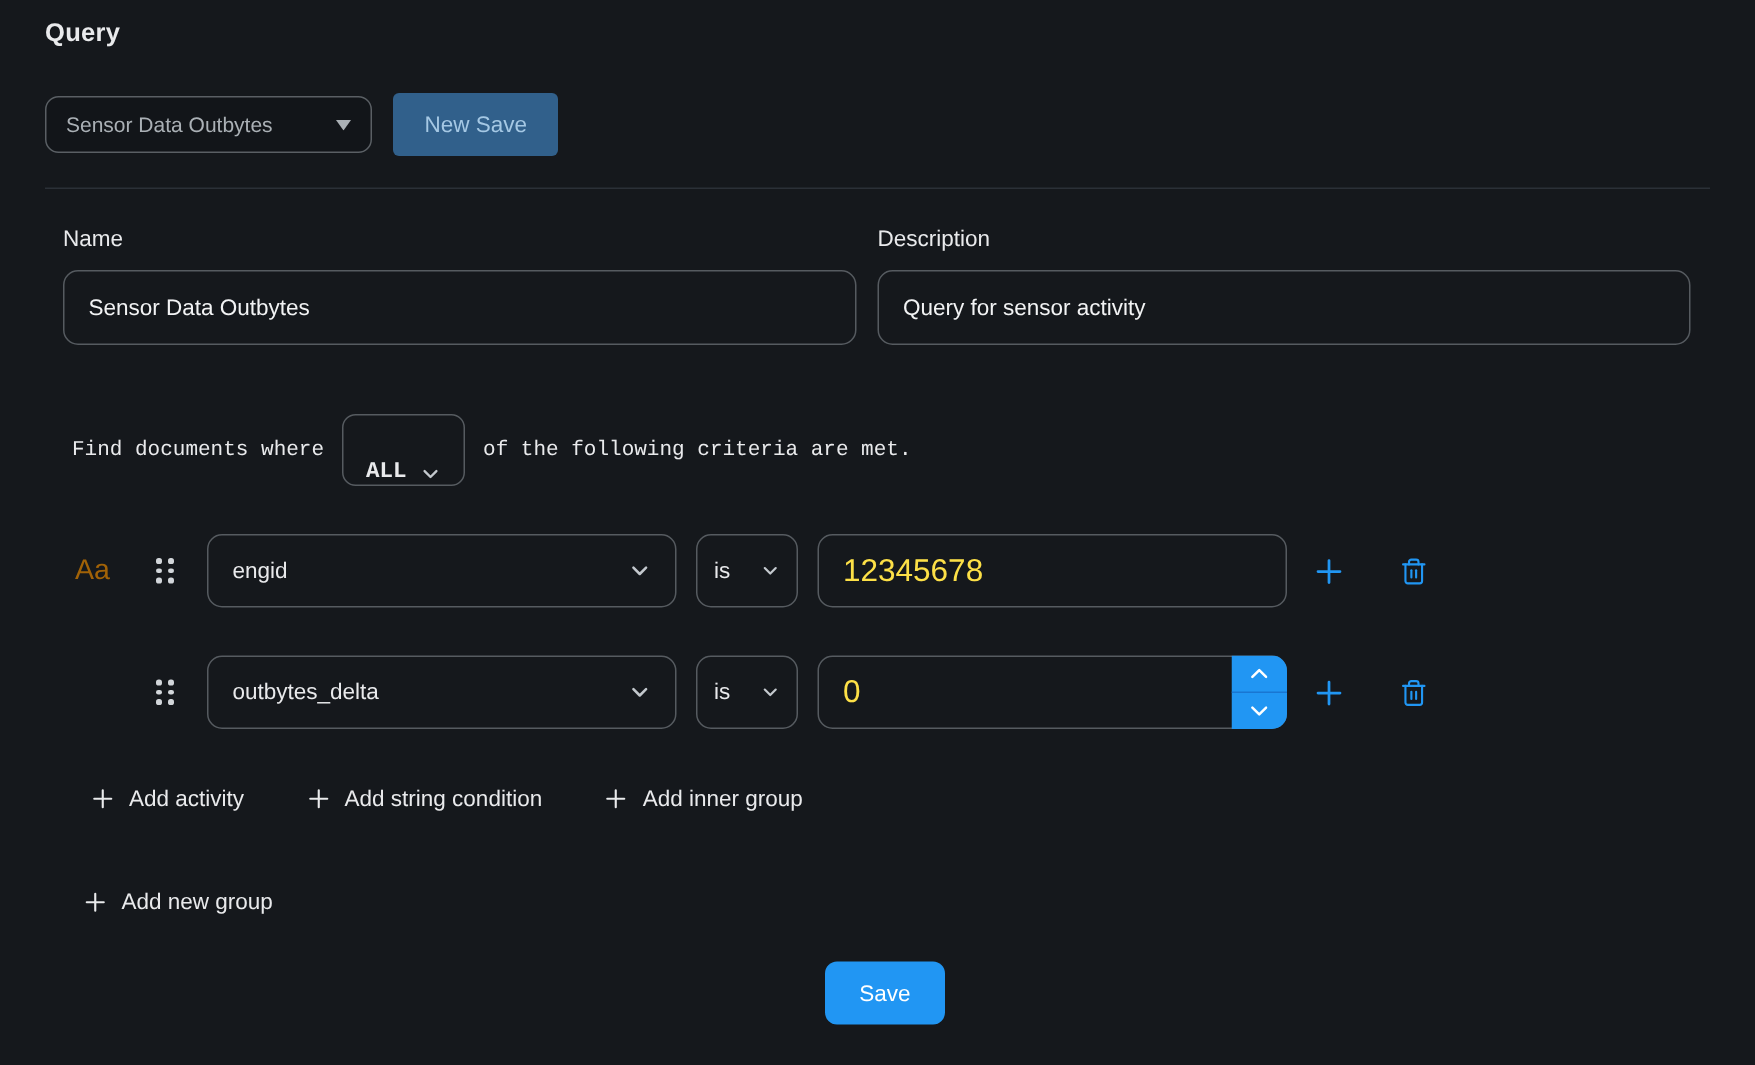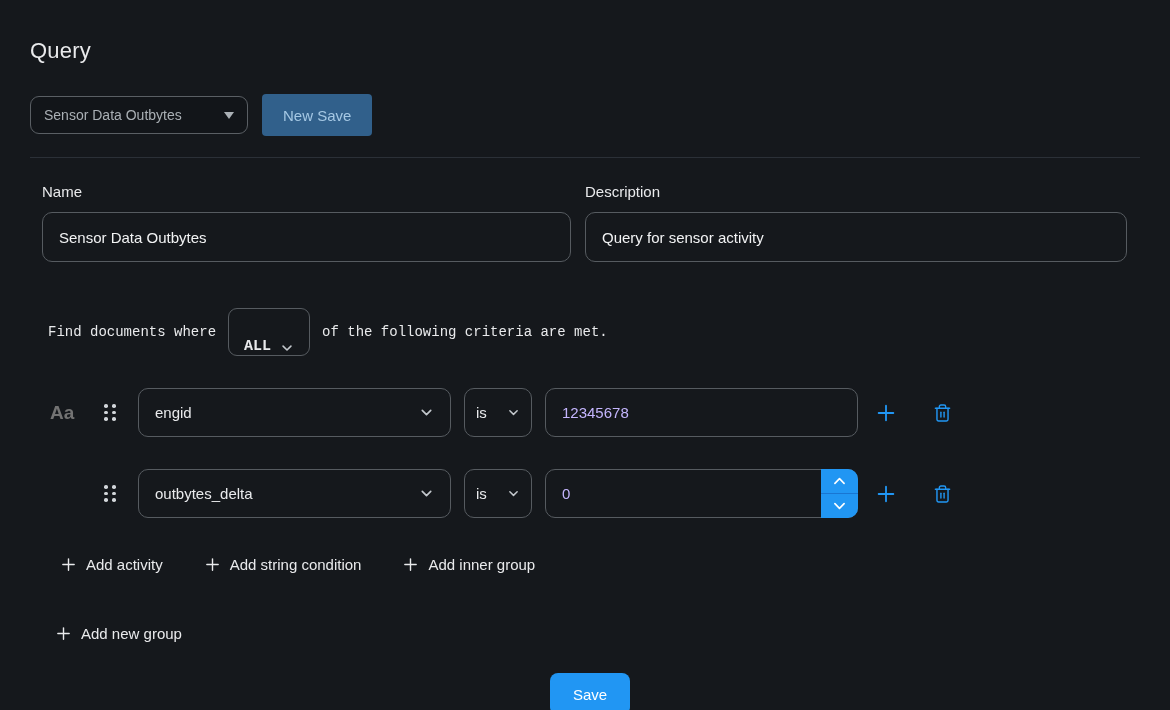--- a/index.html
+++ b/index.html
@@ -5,21 +5,21 @@
   * { box-sizing: border-box; margin: 0; padding: 0; }
   html, body { width: 1170px; height: 710px; }
   body {
     background: #15181c;
     color: #e9eaec;
     font-family: "Liberation Sans", sans-serif;
     overflow: hidden;
   }
   .page { padding: 12px 30px 0; width: 1170px; height: 710px; }
 
-  .title { font-size: 22px; font-weight: 400; letter-spacing: .2px; margin-top: 26px; }
+  .title { font-size: 17px; font-weight: 700; letter-spacing: .2px; }
 
   .toolbar { display: flex; align-items: center; gap: 14px; margin-top: 30px; }
   .query-select {
     width: 218px; height: 38px; background: #121519;
     border: 1px solid #5a5f64; border-radius: 9px;
     display: flex; align-items: center; justify-content: space-between;
     padding: 0 13px; color: #aab0b5; font-size: 14px; cursor: pointer;
   }
   .new-query-btn {
     height: 42px; padding: 0 21px; background: #31608b; color: #a5c8e4;
@@ -41,40 +41,40 @@
 
   .intro { display: flex; align-items: center; gap: 12px; margin: 46px 0 0 18px; font-size: 14px; font-family: Liberation Mono, monospace; }
   .all-select {
     width: 82px; height: 48px; border: 1px solid #565b60; border-radius: 9px;
     display: flex; align-items: flex-end; justify-content: center; gap: 9px;
     font-size: 15px; font-weight: 700; cursor: pointer;
   }
 
   .cond-row { display: flex; align-items: center; margin-top: 32px; }
   .lead { width: 74px; padding-left: 20px; }
-  .aa { color: #737373; font-size: 19px; font-weight: 700; cursor: pointer; }
+  .aa { color: #a16207; font-size: 19px; font-weight: 400; cursor: pointer; }
   .drag {
     width: 34px; display: grid; grid-template-columns: repeat(2, 4px);
     gap: 3px 4px; justify-content: start; cursor: grab; align-content: center;
   }
   .drag i { width: 3.5px; height: 3.5px; border-radius: 50%; background: #d2d6da; display: block; }
 
   .sel {
     height: 49px; border: 1px solid #565b60; border-radius: 10px;
     display: flex; align-items: center; justify-content: space-between;
     font-size: 15px; cursor: pointer; background: transparent;
   }
   .field-sel { width: 313px; padding: 0 16px; margin-right: 13px; }
   .op-sel { width: 68px; padding: 0 11px; margin-right: 13px; }
 
   .val-wrap { position: relative; width: 313px; height: 49px; }
   .val-input {
     width: 100%; height: 49px; background: transparent;
     border: 1px solid #565b60; border-radius: 10px;
-    color: #c4b5fd; font-size: 15px; padding: 0 16px;
+    color: #fde047; font-size: 21px; padding: 0 16px;
     font-family: inherit; outline: none;
   }
   .val-input.with-spin { padding-right: 48px; }
   .spinner {
     position: absolute; right: 0; top: 0; width: 37px; height: 49px;
     border-radius: 0 10px 10px 0; overflow: hidden;
     display: flex; flex-direction: column;
   }
   .spin-btn {
     flex: 1; background: #2196f3; display: flex;

